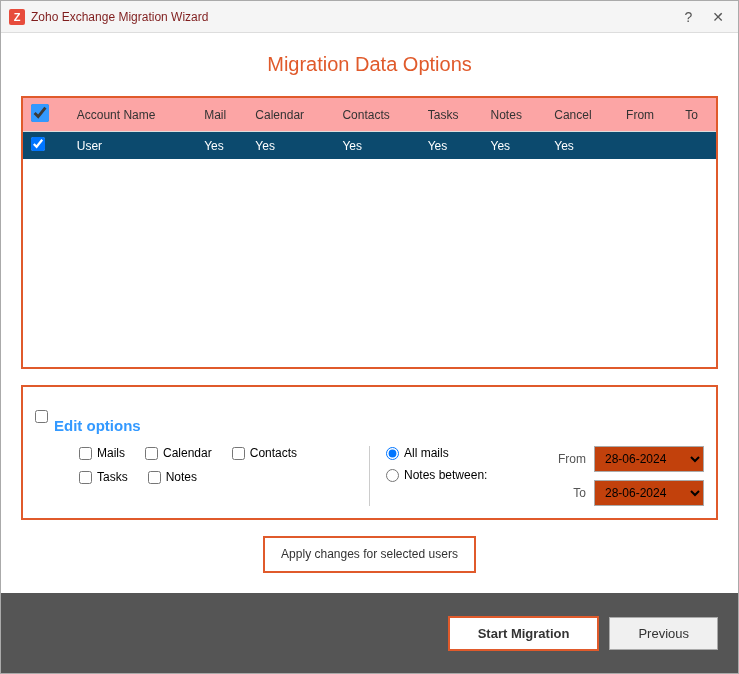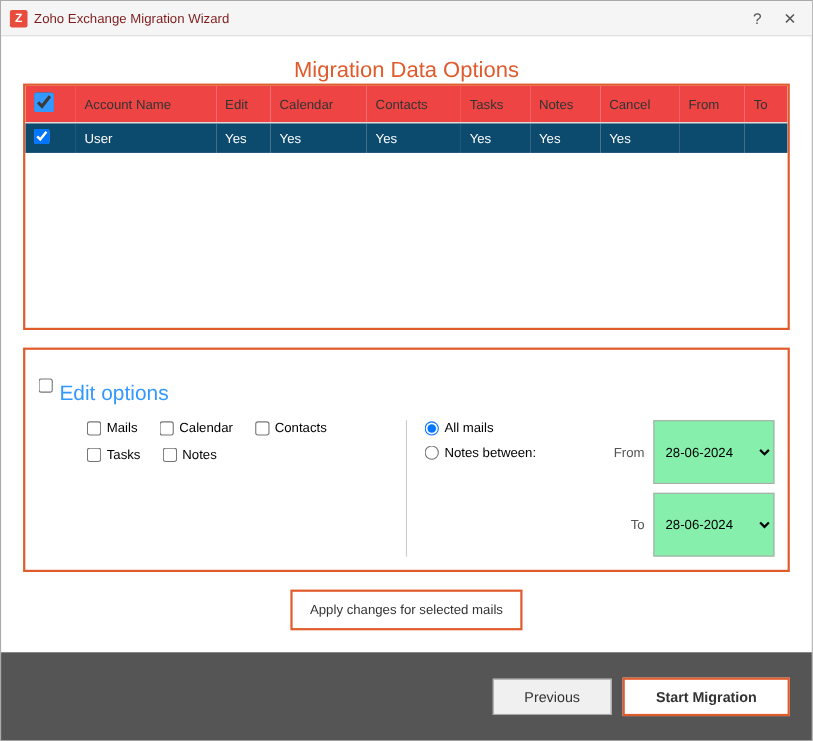--- a/index.html
+++ b/index.html
@@ -66,36 +66,37 @@
       flex-direction: column;
       padding: 20px;
       overflow: hidden;
     }
 
     .page-title {
       text-align: center;
       color: #e05a2b;
       font-size: 20px;
       font-weight: normal;
+      margin-bottom: 20px;
     }
 
     .table-container {
       border: 2px solid #e05a2b;
       flex: 1;
       overflow: auto;
       margin-bottom: 16px;
     }
 
     table {
       width: 100%;
       border-collapse: collapse;
     }
 
     .table-header-row {
-      background: #ef4444;
+      background: #fca5a5;
     }
 
     .table-header-row th {
       padding: 6px 8px;
       text-align: left;
       font-weight: normal;
       color: #333;
       border-bottom: 1px solid #ddd;
       white-space: nowrap;
       font-size: 12px;
@@ -133,22 +134,22 @@
       align-items: center;
       margin-bottom: 12px;
     }
 
     .edit-options-header input[type="checkbox"] {
       margin-right: 6px;
     }
 
     .edit-options-label {
       color: #3399ff;
-      font-weight: normal;
-      font-size: 19px;
+      font-weight: bold;
+      font-size: 15px;
       margin-top: 18px;
     }
 
     .edit-options-body {
       display: flex;
       gap: 0;
     }
 
     .edit-options-left {
       flex: 1;
@@ -199,23 +200,23 @@
 
     .date-label {
       color: #555;
       font-size: 12px;
       width: 30px;
       text-align: right;
     }
 
     .date-select {
       border: 1px solid #aaa;
-      padding: 20px 6px;
-      font-size: 12px;
-      background: #86efac;
+      padding: 4px 6px;
+      font-size: 12px;
+      background: #c2410c;
       cursor: pointer;
       width: 110px;
     }
 
     .apply-changes-btn {
       border: 2px solid #e05a2b;
       background: white;
       color: #333;
       padding: 8px 16px;
       cursor: pointer;
@@ -291,21 +292,21 @@
     <h2 class="page-title">Migration Data Options</h2>
 
     <div class="table-container">
       <table>
         <thead>
           <tr class="table-header-row">
             <th>
               <input type="checkbox" class="header-checkbox" checked="" style="">
             </th>
             <th>Account Name</th>
-            <th>Edit</th>
+            <th>Mail</th>
             <th>Calendar</th>
             <th>Contacts</th>
             <th>Tasks</th>
             <th>Notes</th>
             <th>Cancel</th>
             <th>From</th>
             <th>To</th>
           </tr>
         </thead>
         <tbody>
@@ -388,21 +389,21 @@
                   <option>28-06-2024</option>
                 </select>
               </div>
             </div>
           </div>
         </div>
       </div>
     </div>
 
     <div style="text-align: center;">
-      <button class="apply-changes-btn">Apply changes for selected mails</button>
+      <button class="apply-changes-btn">Apply changes for selected users</button>
     </div>
   </div>
 
   <div class="footer">
+    <button class="footer-btn primary">Start Migration</button>
     <button class="footer-btn">Previous</button>
-    <button class="footer-btn primary">Start Migration</button>
   </div>
 </div>
 
 </body></html>

